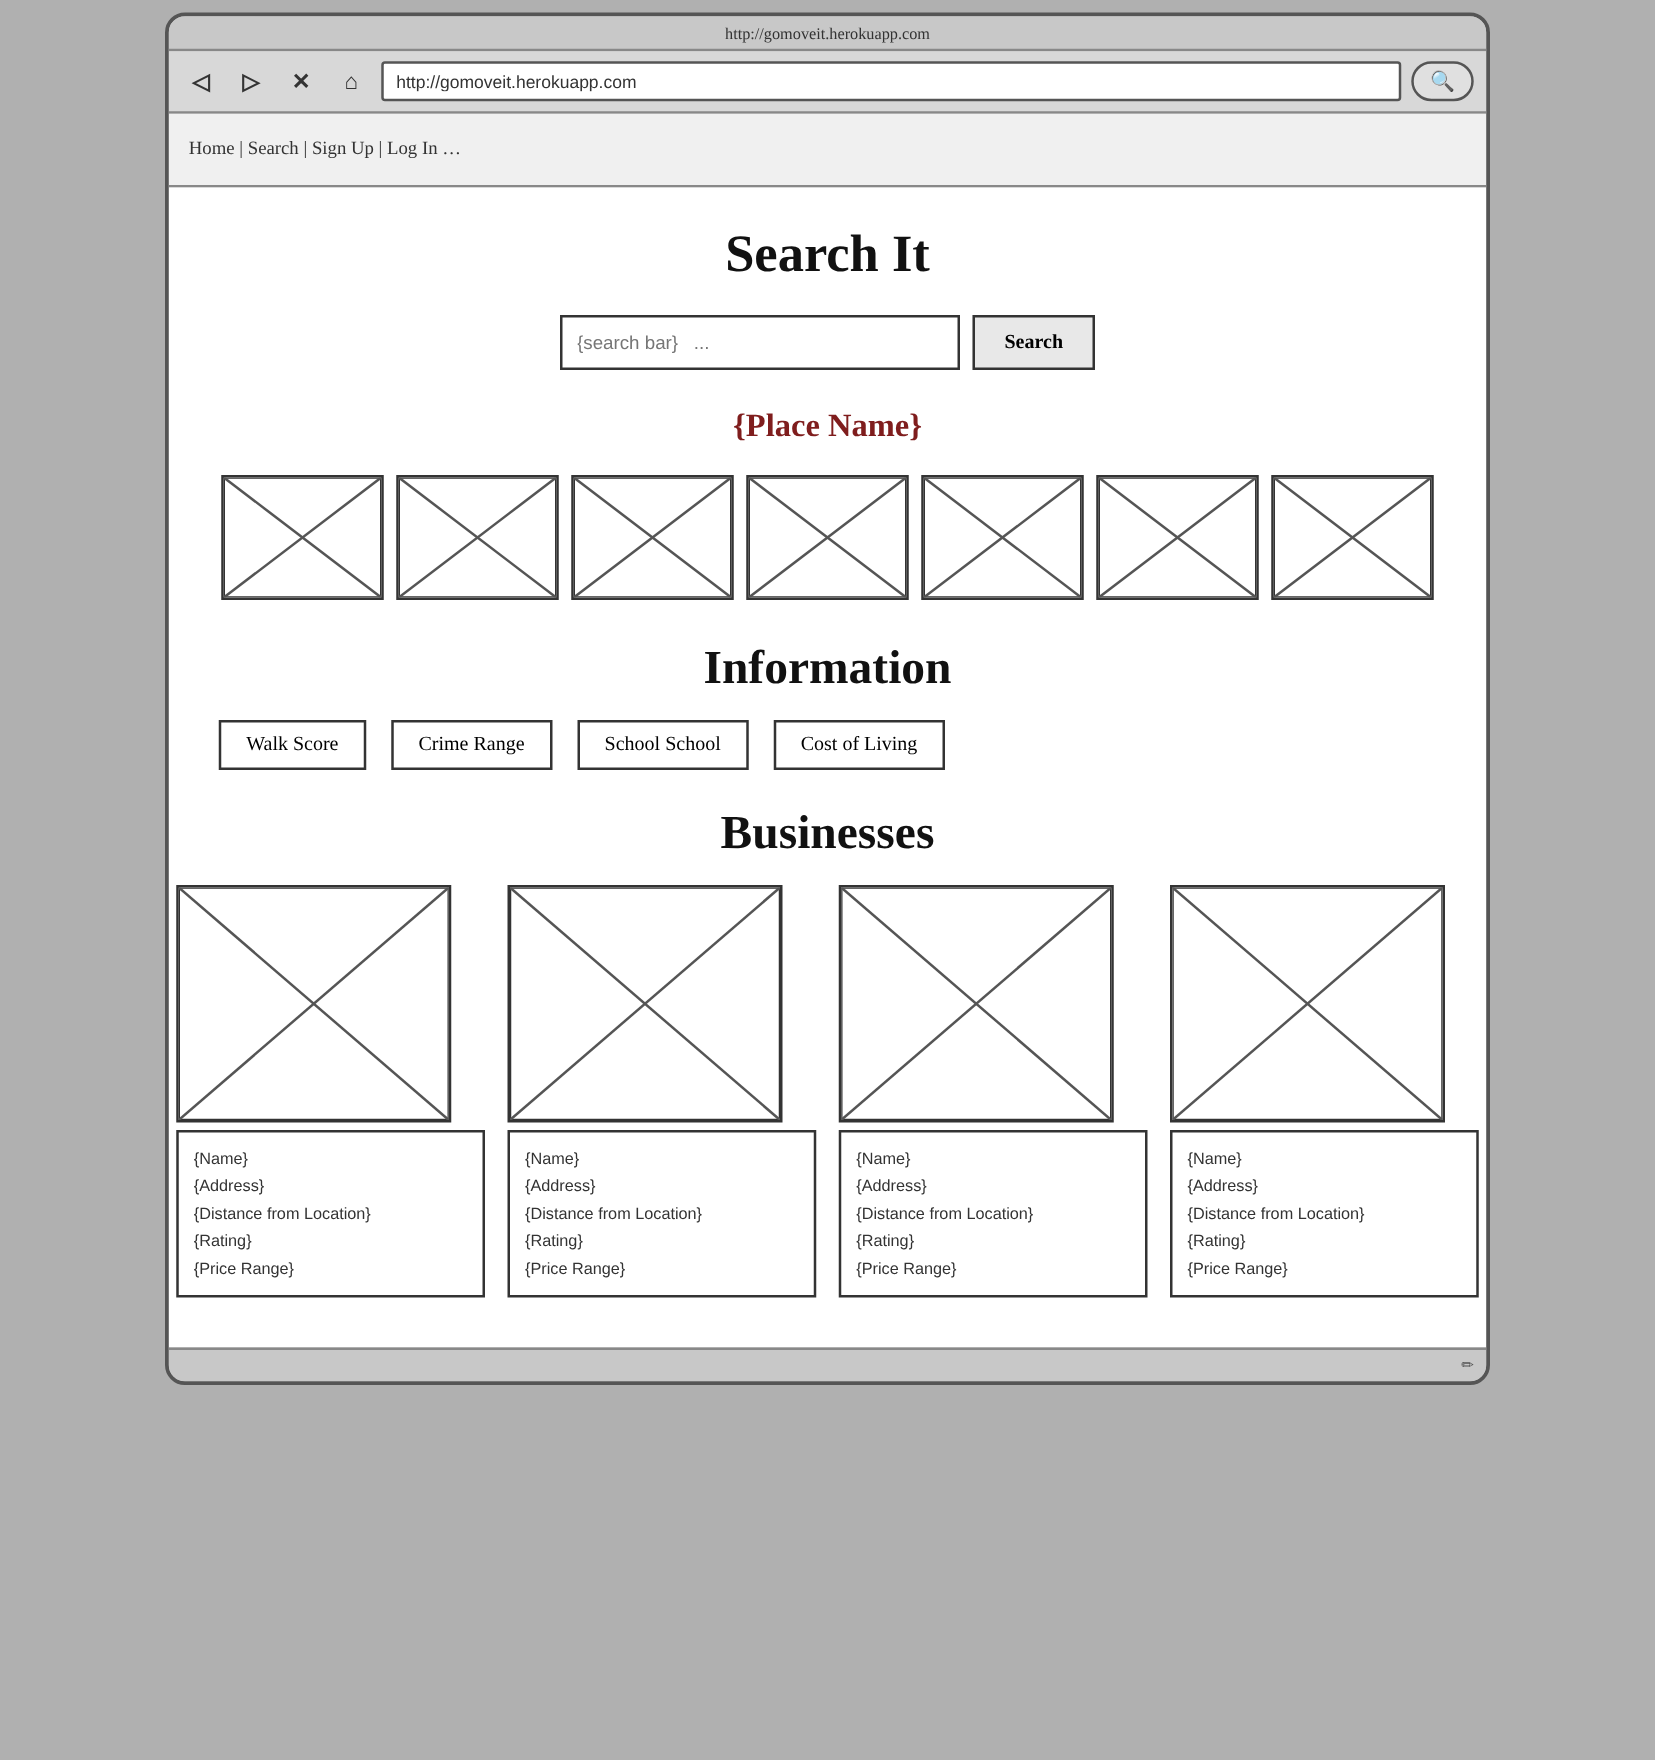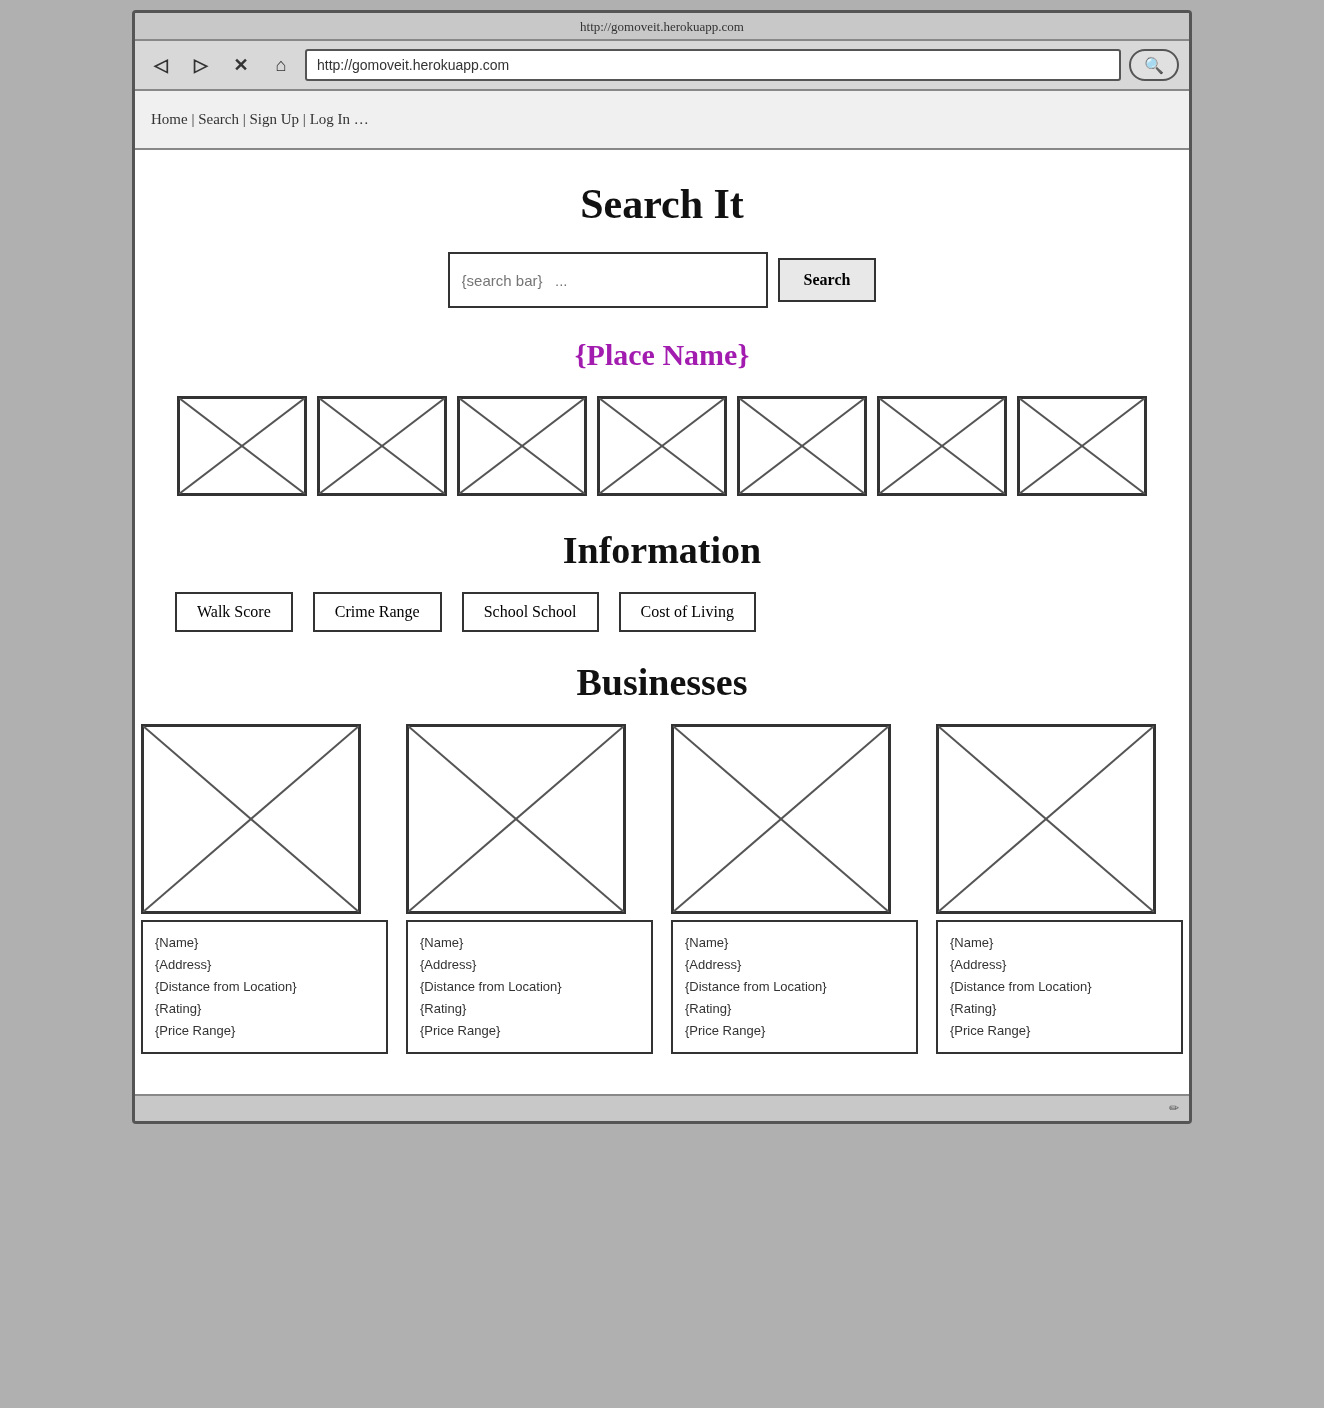--- a/index.html
+++ b/index.html
@@ -11,21 +11,21 @@
       flex-direction: column;
       align-items: center;
       padding: 10px;
     }
 
     
     .browser-window {
       width: 1060px;
       background: #c8c8c8;
       border: 3px solid #555;
-      border-radius: 4px;
+      border-radius: 16px;
       overflow: hidden;
     }
 
     .browser-tab-bar {
       background: #c8c8c8;
       text-align: center;
       padding: 6px 0 4px;
       font-size: 13px;
       color: #333;
       border-bottom: 2px solid #888;
@@ -111,21 +111,21 @@
     .search-row {
       display: flex;
       justify-content: center;
       align-items: center;
       gap: 10px;
       margin-bottom: 10px;
     }
 
     .search-input {
       width: 320px;
-      height: 56px;
+      height: 44px;
       border: 2px solid #333;
       padding: 0 12px;
       font-size: 15px;
       color: #555;
       background: white;
     }
 
     .search-button {
       height: 44px;
       padding: 0 24px;
@@ -137,24 +137,24 @@
       font-family: Georgia, serif;
     }
 
     
     .place-name-section {
       text-align: center;
       margin-bottom: 24px;
     }
 
     .place-name {
-      font-size: 30px;
+      font-size: 26px;
       font-weight: bold;
       font-family: Georgia, serif;
-      color: #a21caf;
+      color: #7f1d1d;
     }
 
     
     .thumbnails-row {
       display: flex;
       gap: 10px;
       justify-content: center;
       margin-bottom: 32px;
     }
 

